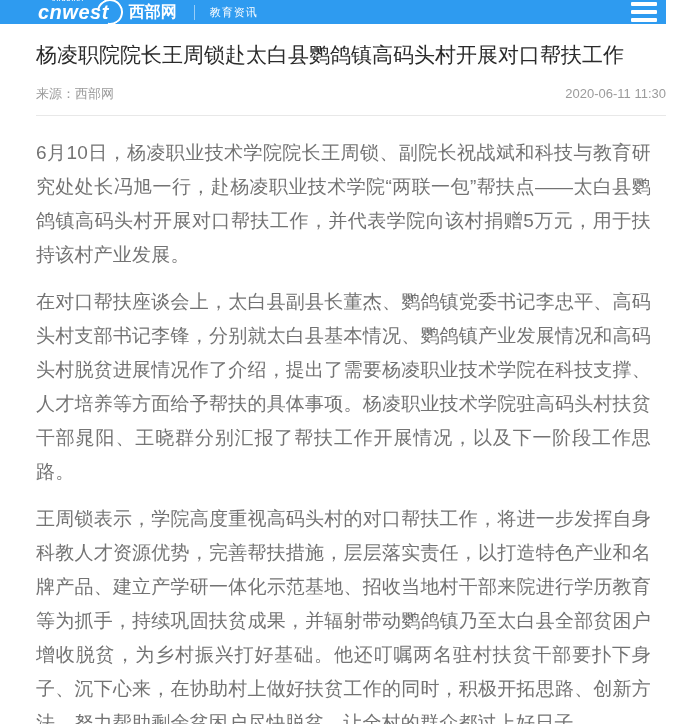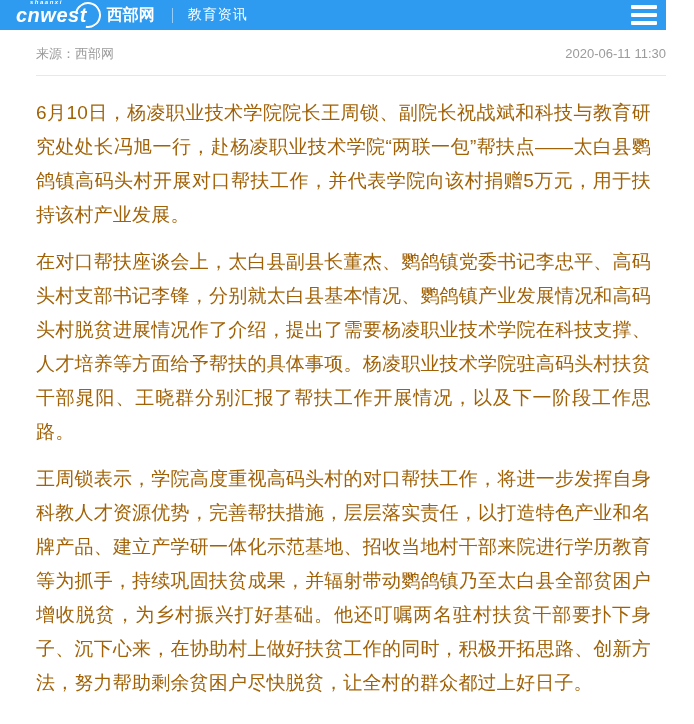--- a/index.html
+++ b/index.html
@@ -7,24 +7,24 @@
     width: 694px; height: 724px;
     background: #ffffff;
     font-family: "Liberation Sans", sans-serif;
     overflow: hidden;
   }
   .page { width: 694px; height: 724px; position: relative; }
 
   
   .site-header {
     box-sizing: border-box;
-    width: 666px; height: 30px;
+    width: 666px; height: 24px;
     background: #2E9BF0;
     display: flex; align-items: center;
-    padding-left: 16px;
+    padding-left: 38px;
   }
   .logo { display: flex; align-items: center; cursor: pointer; }
   .logo-mark {
     position: relative;
     color: #fff; font-style: italic; font-weight: bold;
     font-size: 20px; letter-spacing: 0.5px;
     padding-right: 8px; line-height: 1;
   }
   .logo-sub {
     position: absolute; top: -6px; left: 14px;
@@ -36,21 +36,21 @@
     border: 2px solid #ffffff; border-left-color: transparent;
     border-radius: 50%;
     transform: rotate(-35deg);
   }
   .logo-site { color: #fff; font-weight: bold; font-size: 16px; margin-left: 12px; }
   .header-sep {
     width: 1px; height: 15px;
     background: rgba(255,255,255,0.5);
     margin: 0 15px 0 17px;
   }
-  .section-title { color: #ffffff; font-size: 14px; letter-spacing: 1px; }
+  .section-title { color: #ffffff; font-size: 11px; letter-spacing: 1px; }
   .menu-btn {
     margin-left: auto; margin-right: 9px;
     background: transparent; border: none; padding: 0;
     display: flex; flex-direction: column; gap: 4px; cursor: pointer;
   }
   .menu-btn .bar { width: 26px; height: 4px; background: #ffffff; border-radius: 1px; }
 
   
   .article { padding: 0 28px 0 36px; }
   .title {
@@ -64,21 +64,21 @@
     display: flex; justify-content: space-between; align-items: center;
     font-size: 13px; color: #9b9b9b; line-height: 15px;
   }
   .divider {
     border: none; border-top: 1px solid #e8e8e8;
     margin: 14px 0 0 0;
   }
   .body p {
     margin: 13px 15px 0 0;
     font-size: 19px; line-height: 34px;
-    color: #a16207;
+    color: #737373;
     text-align: justify;
     letter-spacing: 0.2px;
   }
   .body p:first-child { margin-top: 20px; }
 </style>
 </head>
 <body>
 
 <div class="page">
 
@@ -94,20 +94,21 @@
     <span class="header-sep"></span>
     <span class="section-title">教育资讯</span>
     <button class="menu-btn">
       <span class="bar"></span>
       <span class="bar"></span>
       <span class="bar"></span>
     </button>
   </header>
 
   <main class="article">
+    <h1 class="title">杨凌职院院长王周锁赴太白县鹦鸽镇高码头村开展对口帮扶工作</h1>
 
     <div class="meta">
       <span class="source"><span>来源：</span><span>西部网</span></span>
       <span class="datetime">2020-06-11 11:30</span>
     </div>
 
     <hr class="divider">
 
     <div class="body">
       <p>6月10日，杨凌职业技术学院院长王周锁、副院长祝战斌和科技与教育研究处处长冯旭一行，赴杨凌职业技术学院“两联一包”帮扶点——太白县鹦鸽镇高码头村开展对口帮扶工作，并代表学院向该村捐赠5万元，用于扶持该村产业发展。</p>

